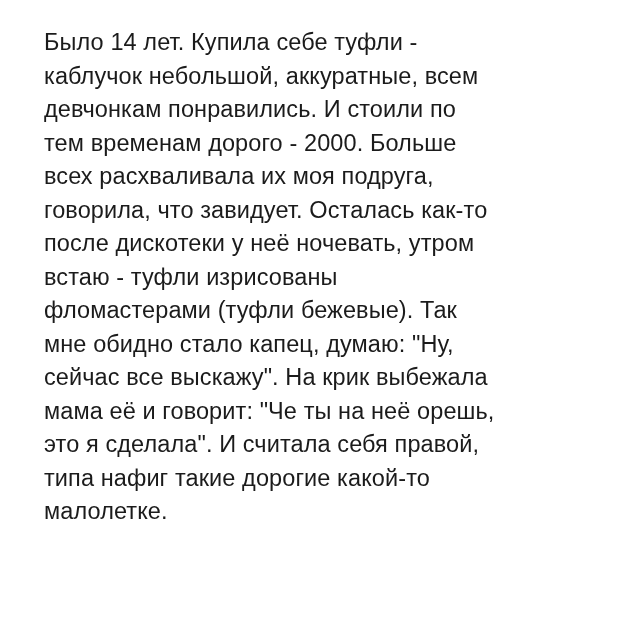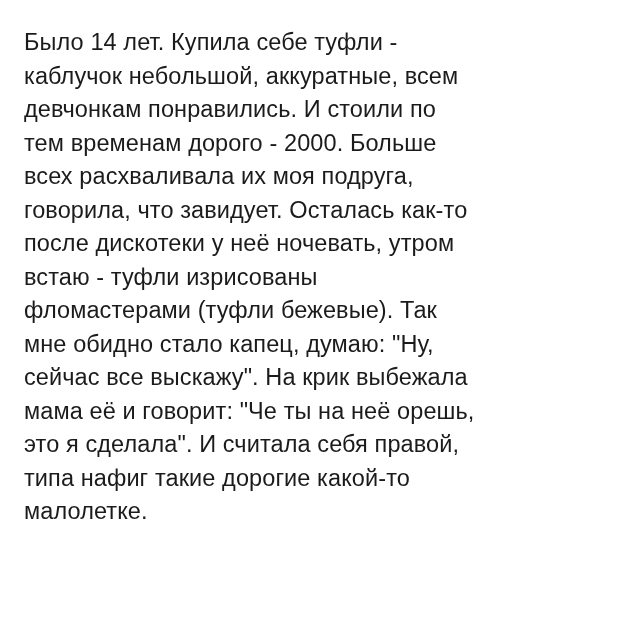--- a/index.html
+++ b/index.html
@@ -11,21 +11,21 @@
     height: 642px;
     background: #ffffff;
     font-family: "Liberation Sans", sans-serif;
     overflow: hidden;
   }
   #page {
     width: 639px;
     height: 502px;
     background: #ffffff;
     box-sizing: border-box;
-    padding: 26px 28px 0 24px;
+    padding: 26px 28px 0 44px;
     display: block;
   }
   #story-text {
     font-family: "Liberation Sans", sans-serif;
     font-size: 23.5px;
     line-height: 33.5px;
     color: #1b1b1b;
     letter-spacing: 0.1px;
     white-space: pre-wrap;
     word-wrap: break-word;

